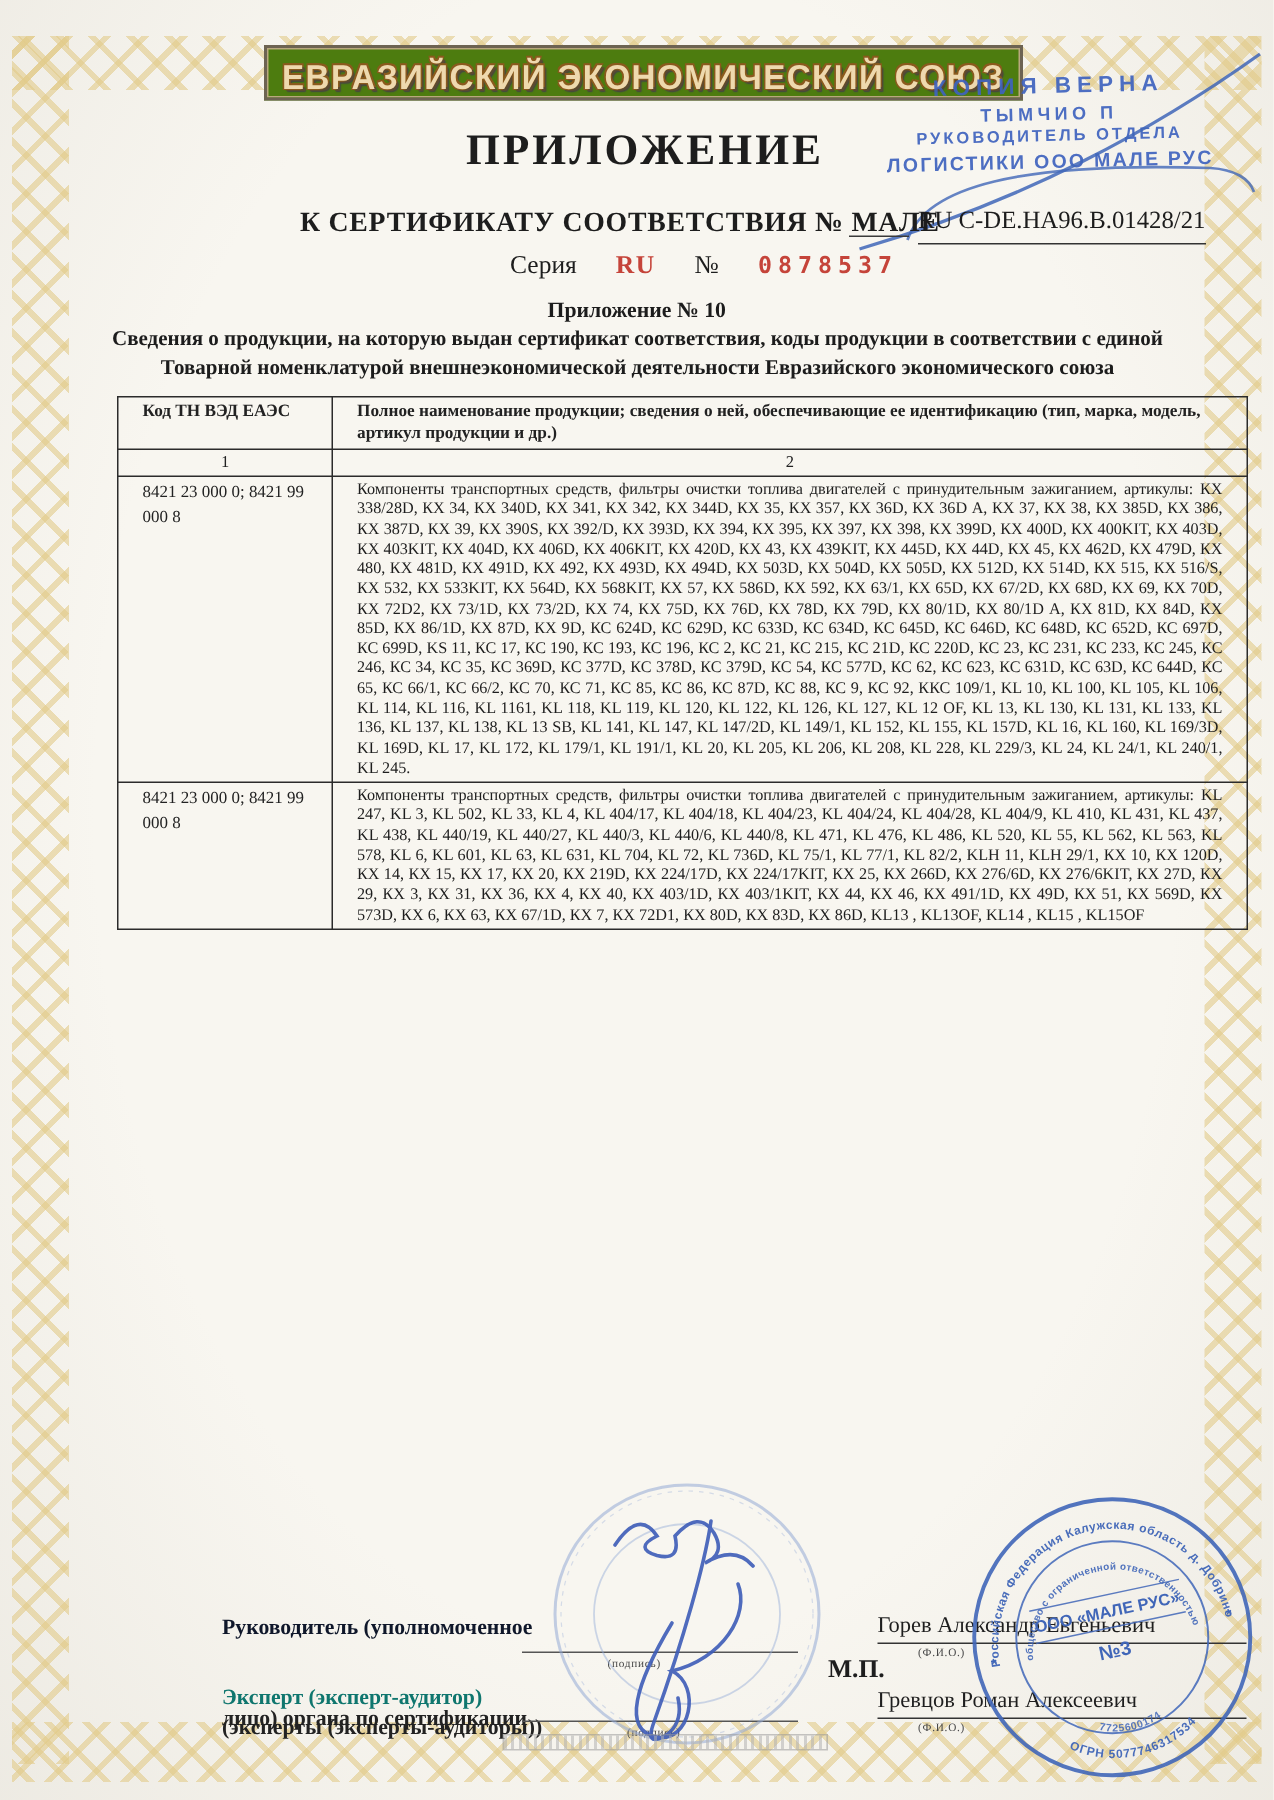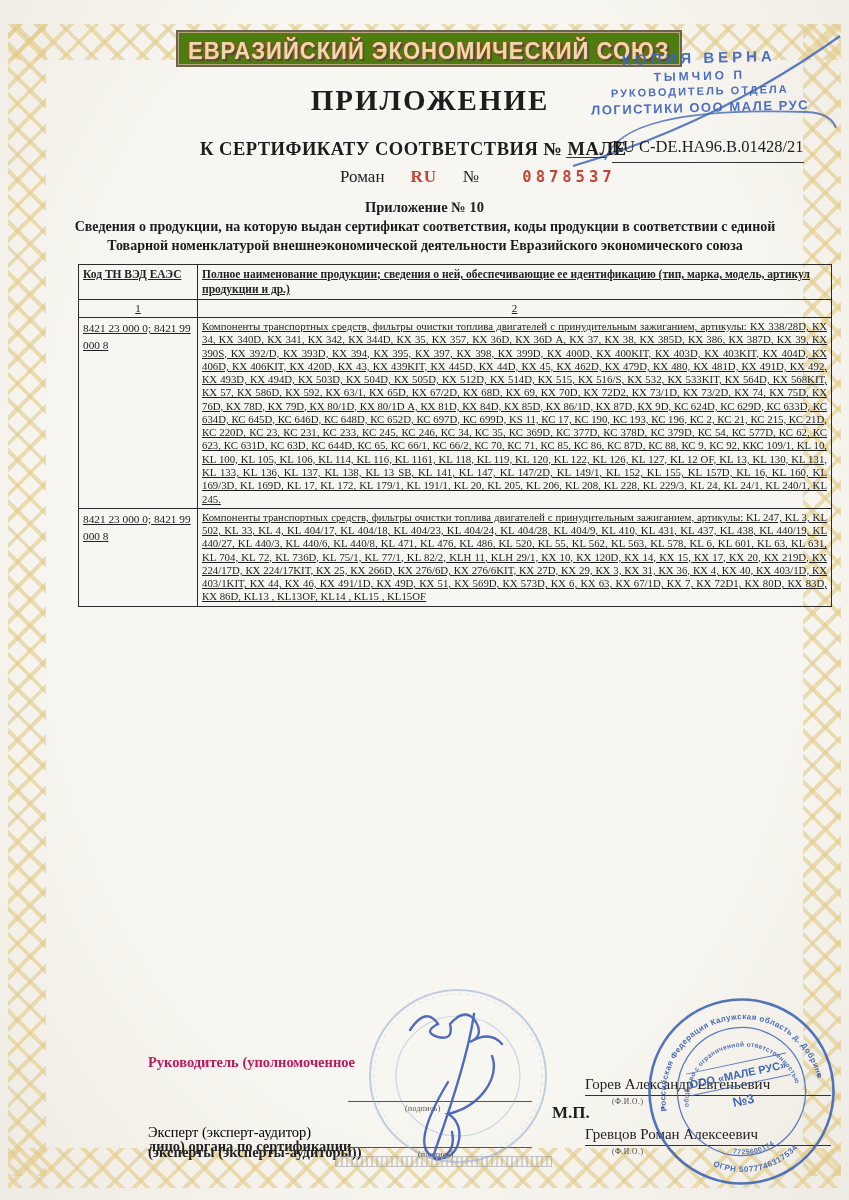--- a/index.html
+++ b/index.html
@@ -45,36 +45,36 @@
   
   .page-title{position:absolute;left:180px;top:84px;width:500px;text-align:center;
     font-size:29px;font-weight:bold;letter-spacing:2px;color:#1d1d1d;}
   .cert-label{position:absolute;left:200px;top:139px;font-size:18.5px;font-weight:bold;letter-spacing:.5px;color:#1d1d1d;white-space:nowrap;}
   .cert-underscore{position:absolute;left:566px;top:141px;width:40px;height:16px;border-bottom:1.5px solid #3a3a3a;}
   .cert-number{position:absolute;left:612px;top:137px;font-size:16.5px;color:#1c1c1c;border-bottom:1px solid #333;padding-bottom:5px;white-space:nowrap;}
   .series-line{position:absolute;left:340px;top:167px;display:flex;gap:26px;font-size:17px;align-items:baseline;}
   .series-label{color:#1d1d1d;}
   .series-value{color:#c5443a;font-weight:bold;letter-spacing:1px;}
   .series-no{color:#1d1d1d;}
-  .series-number{color:#c5443a;font-family:"DejaVu Sans Mono",monospace;font-weight:bold;font-size:15.5px;letter-spacing:4px;margin-left:17px;}
+  .series-number{color:#c5443a;font-family:"DejaVu Sans Mono",monospace;font-weight:bold;font-size:15.5px;letter-spacing:4px;}
   .appendix-heading{position:absolute;left:0;top:199px;width:100%;text-align:center;font-size:14.5px;font-weight:bold;color:#1c1c1c;}
   .desc1{position:absolute;left:30px;top:219px;width:790px;text-align:center;font-size:14px;font-weight:bold;color:#1c1c1c;}
   .desc2{position:absolute;left:30px;top:238px;width:790px;text-align:center;font-size:14px;font-weight:bold;color:#1c1c1c;}
   
   table.product{position:absolute;left:78px;top:264px;width:754px;border-collapse:collapse;}
-  table.product td{border:1px solid #2b2b2b;vertical-align:top;padding:2px 4px;text-decoration:underline;}
+  table.product td{border:1px solid #2b2b2b;vertical-align:top;padding:2px 16px;}
   td.hdr1{width:110px;font-weight:bold;font-size:11.5px;vertical-align:middle;line-height:1.25;}
   td.hdr2{font-weight:bold;font-size:11.5px;line-height:1.3;}
   td.num{text-align:center;font-size:11px;padding:0 4px;line-height:1.2;}
   td.code{font-size:11.3px;vertical-align:middle;line-height:1.5;}
   td.desc{font-size:10.8px;line-height:1.23;text-align:justify;color:#1e1e1e;margin-left:24px;}
   
-  .role1a{position:absolute;left:148px;top:1054px;font-size:14.5px;font-weight:bold;color:#be185d;}
+  .role1a{position:absolute;left:148px;top:1077px;font-size:14.5px;font-weight:bold;color:#0f172a;}
   .role1b{position:absolute;left:148px;top:1138px;font-size:14.5px;font-weight:bold;color:#222;}
-  .role2a{position:absolute;left:148px;top:1124px;font-size:14.5px;font-weight:normal;color:#000000;}
+  .role2a{position:absolute;left:148px;top:1124px;font-size:14.5px;font-weight:bold;color:#0f766e;}
   .role2b{position:absolute;left:148px;top:1144px;font-size:14.5px;font-weight:bold;color:#222;}
   .sigline{position:absolute;height:1px;background:#555;}
   .sig1{left:348px;top:1101px;width:184px;}
   .sig2{left:348px;top:1147px;width:184px;}
   .sigcap{position:absolute;font-size:7.5px;color:#474747;letter-spacing:.5px;}
   .cap1{left:405px;top:1104px;}
   .cap2{left:418px;top:1150px;}
   .mp{position:absolute;left:552px;top:1103px;font-size:17px;font-weight:bold;color:#1e1e1e;}
   .name1{position:absolute;left:585px;top:1076px;width:246px;font-size:15px;color:#1e1e1e;border-bottom:1px solid #333;padding-bottom:2px;white-space:nowrap;}
   .fio1{left:612px;top:1097px;}
@@ -110,21 +110,21 @@
   <path d="M 285,8 C 215,58 130,105 18,138" fill="none" stroke="#4066b8" stroke-width="2.2" opacity=".85"></path>
   <path d="M 50,132 C 62,96 125,80 252,84 C 268,85 278,91 281,100" fill="none" stroke="#4066b8" stroke-width="1.8" opacity=".8"></path>
 </svg>
 
 <div class="page-title">ПРИЛОЖЕНИЕ</div>
 <div class="cert-label">К СЕРТИФИКАТУ СООТВЕТСТВИЯ № МАЛЕ</div>
 <div class="cert-underscore"></div>
 <div class="cert-number">RU С-DE.НА96.В.01428/21</div>
 
 <div class="series-line">
-  <span class="series-label">Роман</span>
+  <span class="series-label">Серия</span>
   <span class="series-value">RU</span>
   <span class="series-no">№</span>
   <span class="series-number">0878537</span>
 </div>
 
 <div class="appendix-heading">Приложение № 10</div>
 <div class="desc1">Сведения о продукции, на которую выдан сертификат соответствия, коды продукции в соответствии с единой</div>
 <div class="desc2">Товарной номенклатурой внешнеэкономической деятельности Евразийского экономического союза</div>
 
 <table class="product">

